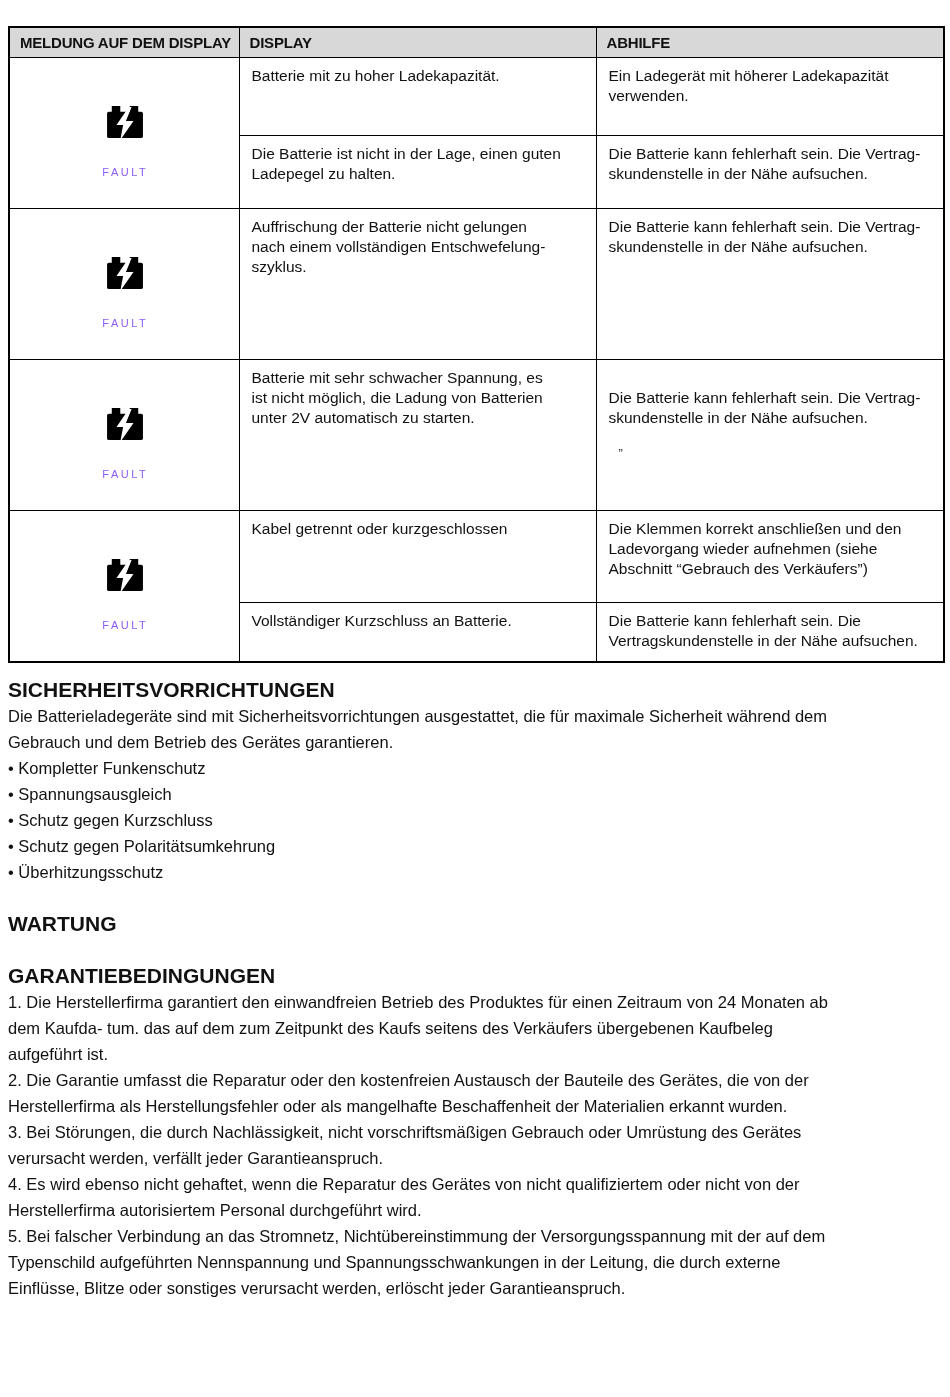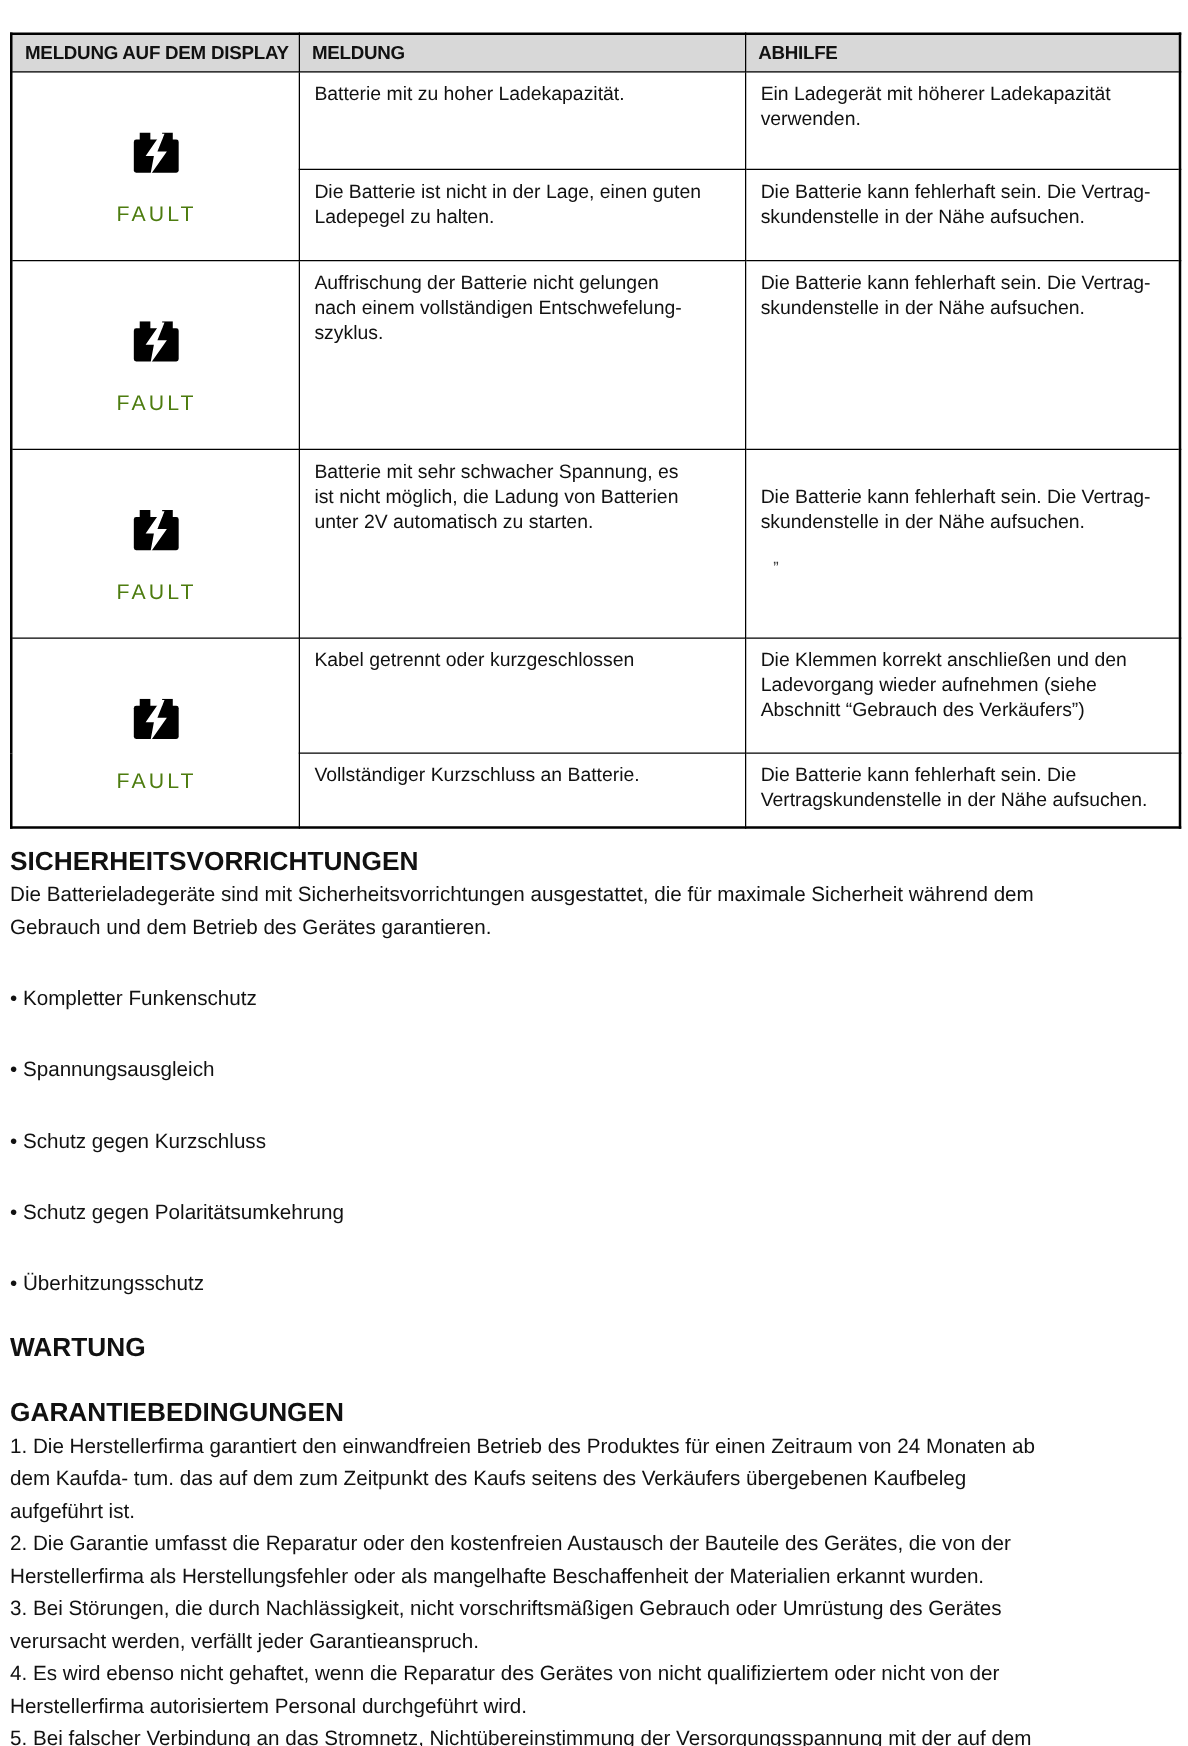--- a/index.html
+++ b/index.html
@@ -40,23 +40,23 @@
     vertical-align:middle;
   }
   td.icon-cell{
     vertical-align:middle;
     text-align:center;
     padding:4px;
   }
   .fault-block{display:inline-block;text-align:center;}
   .fault-block svg{display:block;margin:0 auto 2px auto;}
   .fault-label{
-    font-size:17px;
+    font-size:11px;
     letter-spacing:2.5px;
-    color:#4d7c0f;
+    color:#8b5cf6;
     display:block;
   }
   .h60 td:not(.icon-cell){height:60px;}
   tr.h60{height:60px;}
   tr.h56{height:56px;}
   tr.h80{height:80px;}
   tr.h104{height:104px;}
   tr.h86{height:86px;}
   tr.h54{height:54px;}
   .artifact{
@@ -70,39 +70,39 @@
   
   .textbody{margin-top:14px;font-size:16.5px;line-height:26px;}
   .sec-heading{
     font-weight:bold;
     font-size:21px;
     line-height:26px;
     margin:0;
   }
   .para{white-space:pre-line;margin:0;}
   .bullets{margin:0;}
-  .bullet-line{line-height:26px;margin-top:31px;}
+  .bullet-line{line-height:26px;}
   .gap{height:26px;}
   .gitem{white-space:pre-line;}
 </style>
 </head>
 <body>
 
 <div class="page">
 
   <table class="fault-table">
     <colgroup>
       <col style="width:230px">
       <col style="width:357px">
       <col style="width:348px">
     </colgroup>
     <thead>
       <tr>
         <th>MELDUNG AUF DEM DISPLAY</th>
-        <th>MELDUNG</th>
+        <th>DISPLAY</th>
         <th>ABHILFE</th>
       </tr>
     </thead>
     <tbody>
 
       <tr class="h60">
         <td class="icon-cell" rowspan="2">
           <span class="fault-block">
             <svg viewBox="0 0 44 36" width="42" height="34" aria-hidden="true">
               <rect x="8" y="0" width="9" height="7" fill="#000"></rect>

